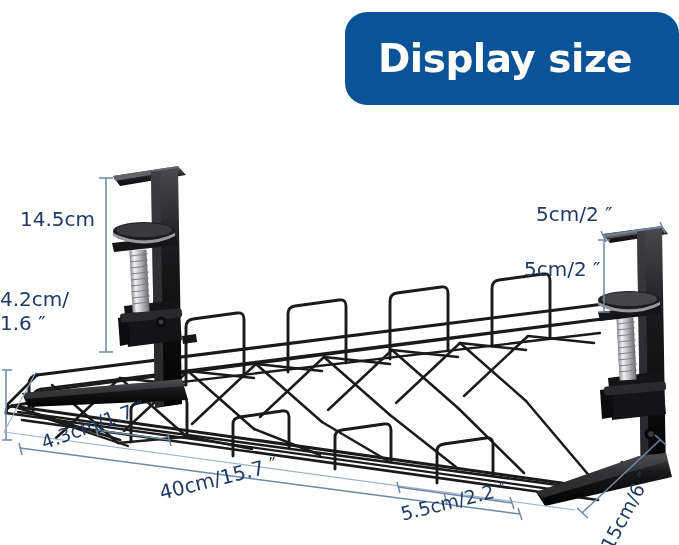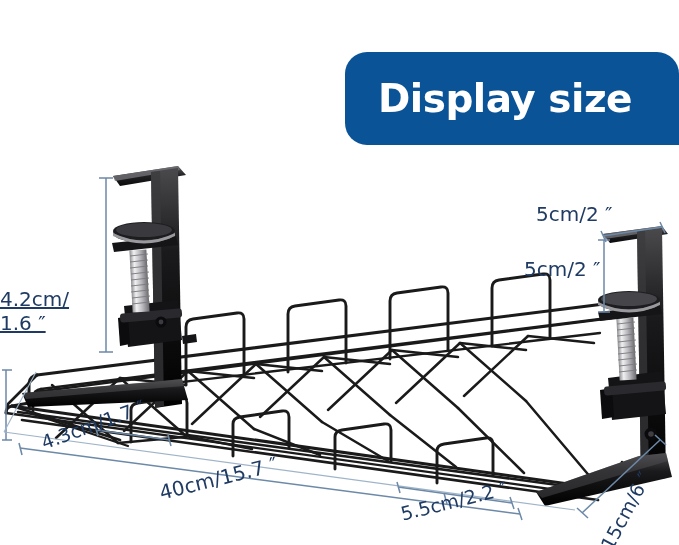--- a/index.html
+++ b/index.html
@@ -32,21 +32,20 @@
     top: 12px;
     width: 334px;
     height: 93px;
     background: #0a5396;
     border-radius: 22px 22px 0 22px;
     box-sizing: border-box;
     display: flex;
     align-items: center;
     justify-content: center;
     padding-right: 14px;
-    margin-top: 40px;
   }
   .badge-text {
     color: #ffffff;
     font-size: 39px;
     font-weight: bold;
     letter-spacing: -0.5px;
     line-height: 1;
     font-family: "DejaVu Sans", sans-serif;
   }
   
@@ -54,21 +53,21 @@
     position: absolute;
     color: #1f3b63;
     font-size: 20px;
     font-family: "DejaVu Sans", sans-serif;
     white-space: nowrap;
     line-height: 1.18;
   }
   .dim.small { font-size: 19px; }
   .dim.rot { transform-origin: left center; }
   #lbl-145 { left: 20px; top: 208px; }
-  #lbl-42  { left: 0px;  top: 288px; text-decoration: underline; }
+  #lbl-42  { left: 0px;  top: 288px; }
   #lbl-5top { left: 536px; top: 203px; }
   #lbl-5side { left: 524px; top: 258px; }
   #lbl-43  { left: 42px;  top: 432px;  transform: rotate(-20deg); }
   #lbl-40  { left: 160px; top: 482px;  transform: rotate(-14deg); }
   #lbl-55  { left: 401px; top: 503px;  transform: rotate(-14deg); }
   #lbl-15  { left: 606px; top: 537px;  transform: rotate(-62deg); }
 </style>
 </head>
 <body>
 
@@ -295,20 +294,21 @@
       <line x1="510" y1="497" x2="514" y2="509"></line>
       <line x1="444" y1="493" x2="447" y2="504"></line>
 
       <line x1="582" y1="513" x2="660" y2="440"></line>
       <line x1="577" y1="508" x2="588" y2="518"></line>
       <line x1="655" y1="435" x2="666" y2="445"></line>
     </g>
   </svg>
 
   <div class="dim" id="lbl-145">
+    <div>14.5cm</div>
   </div>
 
   <div class="dim" id="lbl-42">
     <div>4.2cm/</div>
     <div>1.6 ″</div>
   </div>
 
   <div class="dim" id="lbl-5top">5cm/2 ″</div>
 
   <div class="dim" id="lbl-5side">5cm/2 ″</div>

